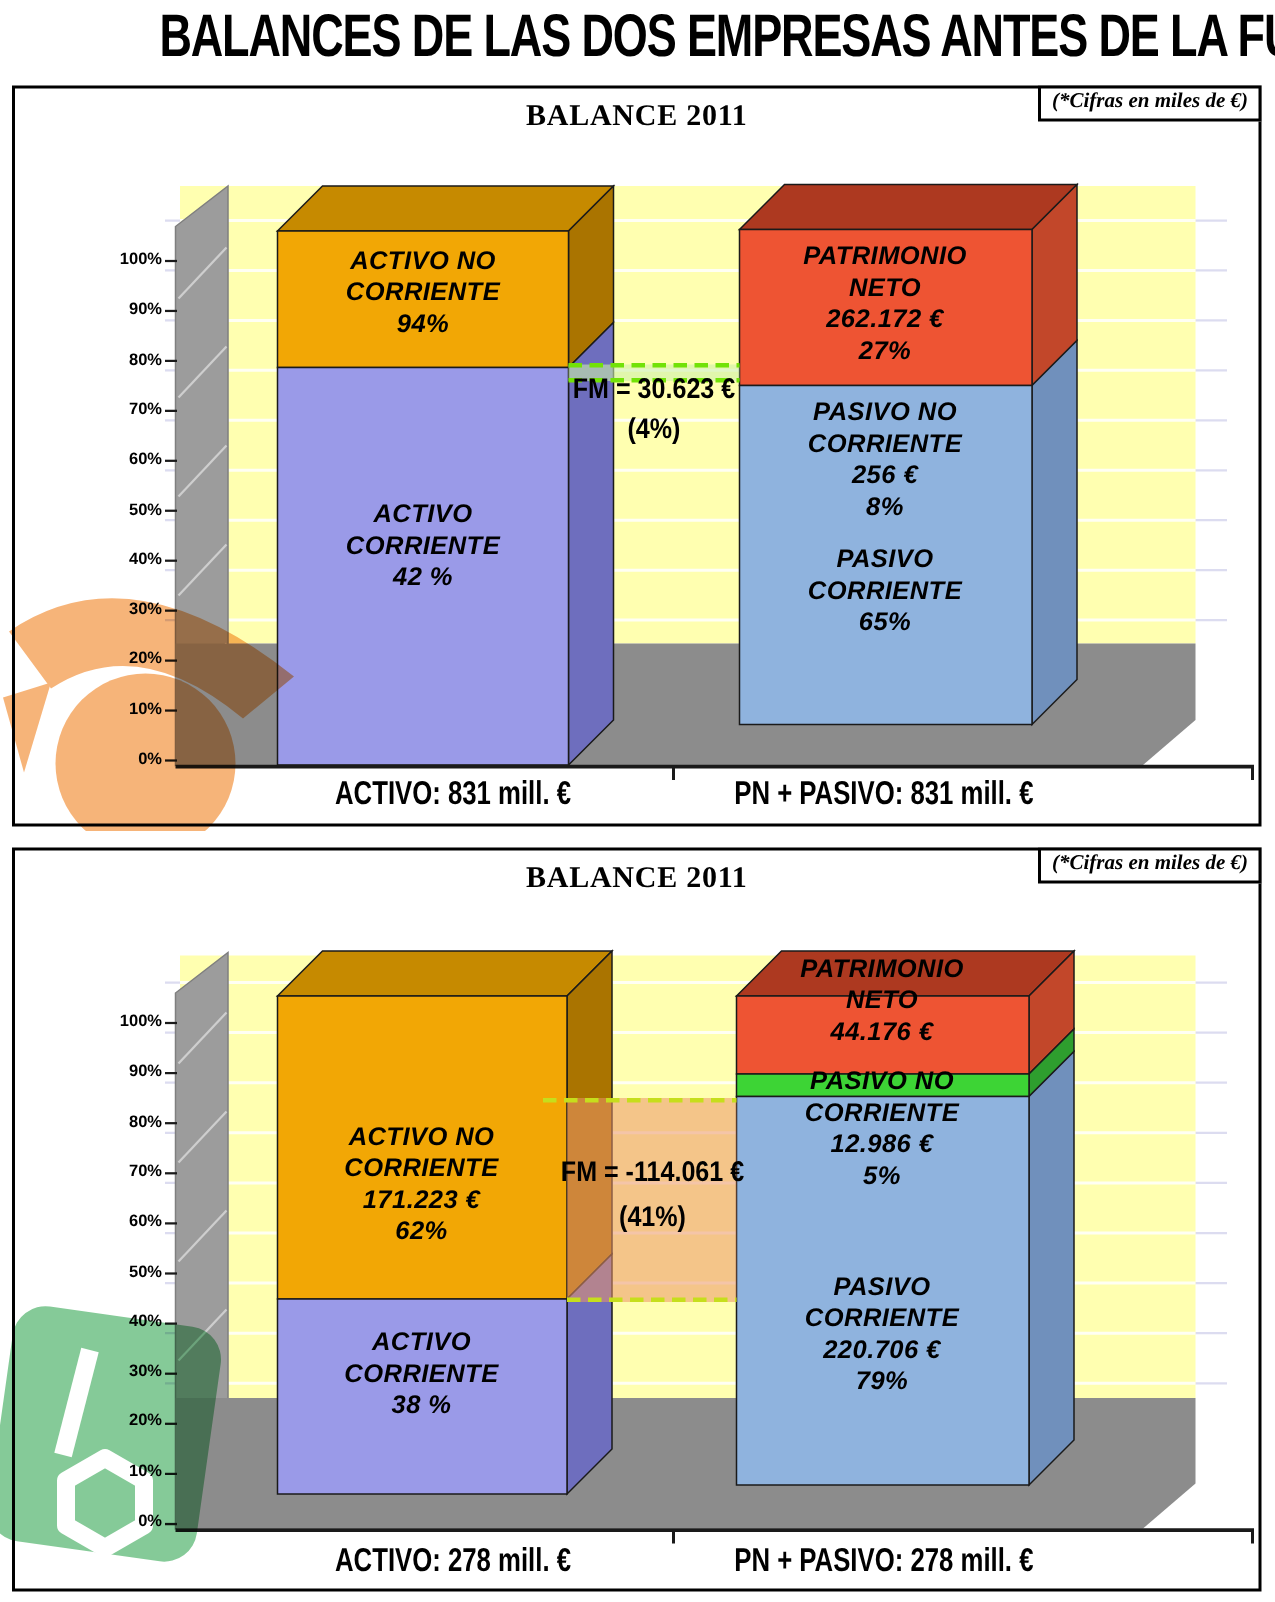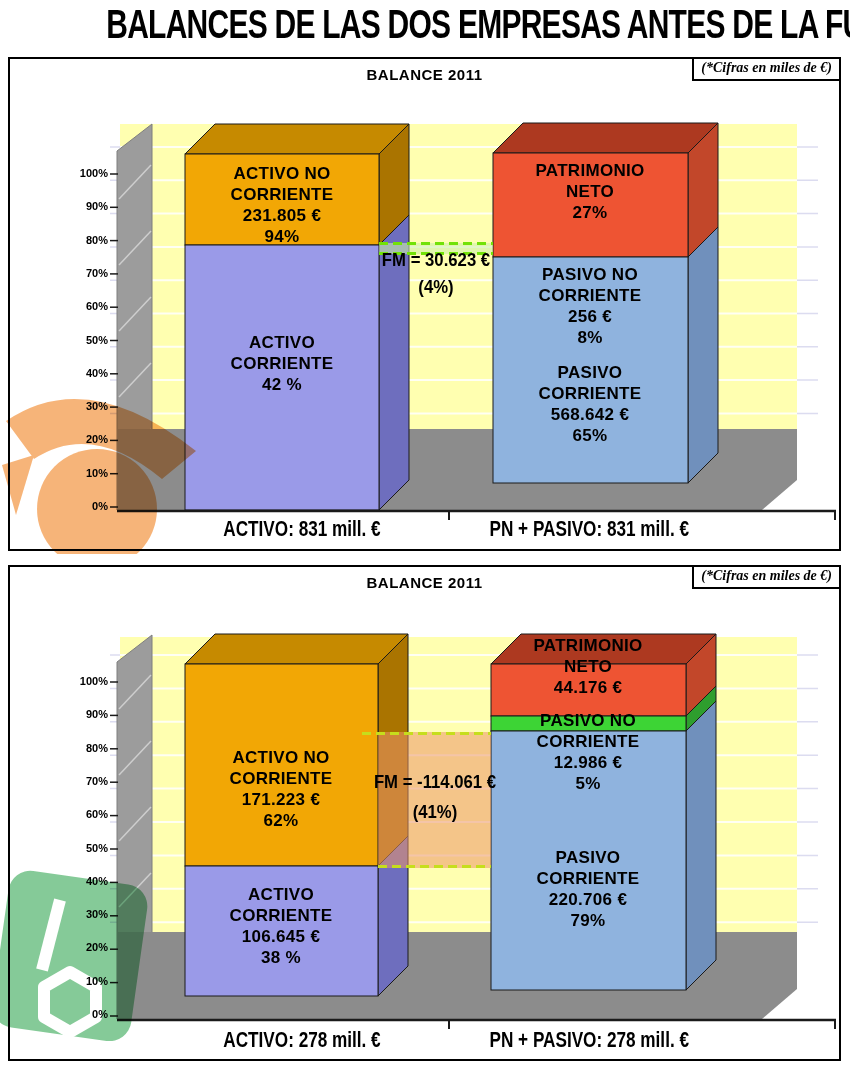--- a/index.html
+++ b/index.html
@@ -6,25 +6,25 @@
   body{width:850px;height:1068px;position:relative;font-family:"Liberation Sans",sans-serif;color:#000;overflow:hidden;}
   .main-title{position:absolute;top:0;left:0;width:850px;text-align:center;
     font-size:40px;font-weight:bold;line-height:48px;letter-spacing:-1px;
     transform:scaleX(.75);transform-origin:center;white-space:nowrap;}
   .chart-box{position:absolute;left:8px;width:829px;border:2px solid #000;background:#fff;overflow:visible;}
   #box1{top:57px;height:490px;}
   #box2{top:565px;height:492px;}
   .note-box{position:absolute;top:-2px;right:-2px;border:2px solid #000;background:#fff;
     padding:1px 7px 3px 7px;font-family:"Liberation Serif",serif;font-style:italic;font-weight:bold;font-size:14px;}
   .chart-title{position:absolute;top:7px;left:0;width:100%;text-align:center;
-    font-size:15px;font-weight:bold;letter-spacing:.5px;}
+    font-size:20px;font-weight:bold;letter-spacing:.5px;font-family:Liberation Serif, serif;}
   svg.plot{position:absolute;left:0;top:0;}
   .yticks{position:absolute;left:0;top:0;right:0;bottom:0;pointer-events:none;}
   .ytick{position:absolute;left:28px;width:70px;text-align:right;font-size:11px;font-weight:bold;height:14px;}
-  .seg-label{position:absolute;text-align:center;font-size:17px;font-weight:bold;line-height:21px;letter-spacing:.3px;}
+  .seg-label{position:absolute;text-align:center;font-size:17px;font-weight:bold;line-height:21px;letter-spacing:.3px;font-style:italic;}
   .seg-label span{display:block;}
   .fm-label{position:absolute;text-align:center;font-size:19px;font-weight:bold;line-height:27px;
     transform:scaleX(.88);transform-origin:center;white-space:nowrap;}
   #fm2{line-height:30px;}
   .cat-label{position:absolute;width:250px;text-align:center;font-size:22px;font-weight:bold;
     transform:scaleX(.78);transform-origin:center;white-space:nowrap;}
   .watermark{position:absolute;mix-blend-mode:multiply;opacity:.92;pointer-events:none;}
 </style>
 </head>
 <body>
@@ -122,43 +122,42 @@
       <span class="ytick" style="top: 307.8px;">40%</span>
       <span class="ytick" style="top: 341.1px;">30%</span>
       <span class="ytick" style="top: 374.4px;">20%</span>
       <span class="ytick" style="top: 407.7px;">10%</span>
       <span class="ytick" style="top: 441px;">0%</span>
     </div>
 
   <div class="seg-label" style="left:177px;top:104px;width:190px;">
     <span>ACTIVO NO</span>
     <span>CORRIENTE</span>
-    <span>231.805 €</span>
     <span>94%</span>
   </div>
   <div class="seg-label" style="left:177px;top:273px;width:190px;">
     <span>ACTIVO</span>
     <span>CORRIENTE</span>
     <span>42 %</span>
   </div>
   <div class="seg-label" style="left:485px;top:101px;width:190px;">
     <span>PATRIMONIO</span>
     <span>NETO</span>
+    <span>262.172 €</span>
     <span>27%</span>
   </div>
   <div class="seg-label" style="left:485px;top:205px;width:190px;">
     <span>PASIVO NO</span>
     <span>CORRIENTE</span>
     <span>256 €</span>
     <span>8%</span>
   </div>
   <div class="seg-label" style="left:485px;top:303px;width:190px;">
     <span>PASIVO</span>
     <span>CORRIENTE</span>
-    <span>568.642 €</span>
     <span>65%</span>
   </div>
 
   <div class="fm-label" id="fm1" style="left:341px;top:187px;width:170px;">
     <span style="display:block">FM = 30.623 €</span>
     <span style="display:block">(4%)</span>
   </div>
 
   <div class="cat-label" style="left:167px;top:457px;">ACTIVO: 831 mill. €</div>
   <div class="cat-label" style="left:452px;top:457px;">PN + PASIVO: 831 mill. €</div>
@@ -263,21 +262,20 @@
 
   <div class="seg-label" style="left:176px;top:180px;width:190px;">
     <span>ACTIVO NO</span>
     <span>CORRIENTE</span>
     <span>171.223 €</span>
     <span>62%</span>
   </div>
   <div class="seg-label" style="left:176px;top:317px;width:190px;">
     <span>ACTIVO</span>
     <span>CORRIENTE</span>
-    <span>106.645 €</span>
     <span>38 %</span>
   </div>
   <div class="seg-label" style="left:483px;top:68px;width:190px;">
     <span>PATRIMONIO</span>
     <span>NETO</span>
     <span>44.176 €</span>
   </div>
   <div class="seg-label" style="left:483px;top:143px;width:190px;">
     <span>PASIVO NO</span>
     <span>CORRIENTE</span>

